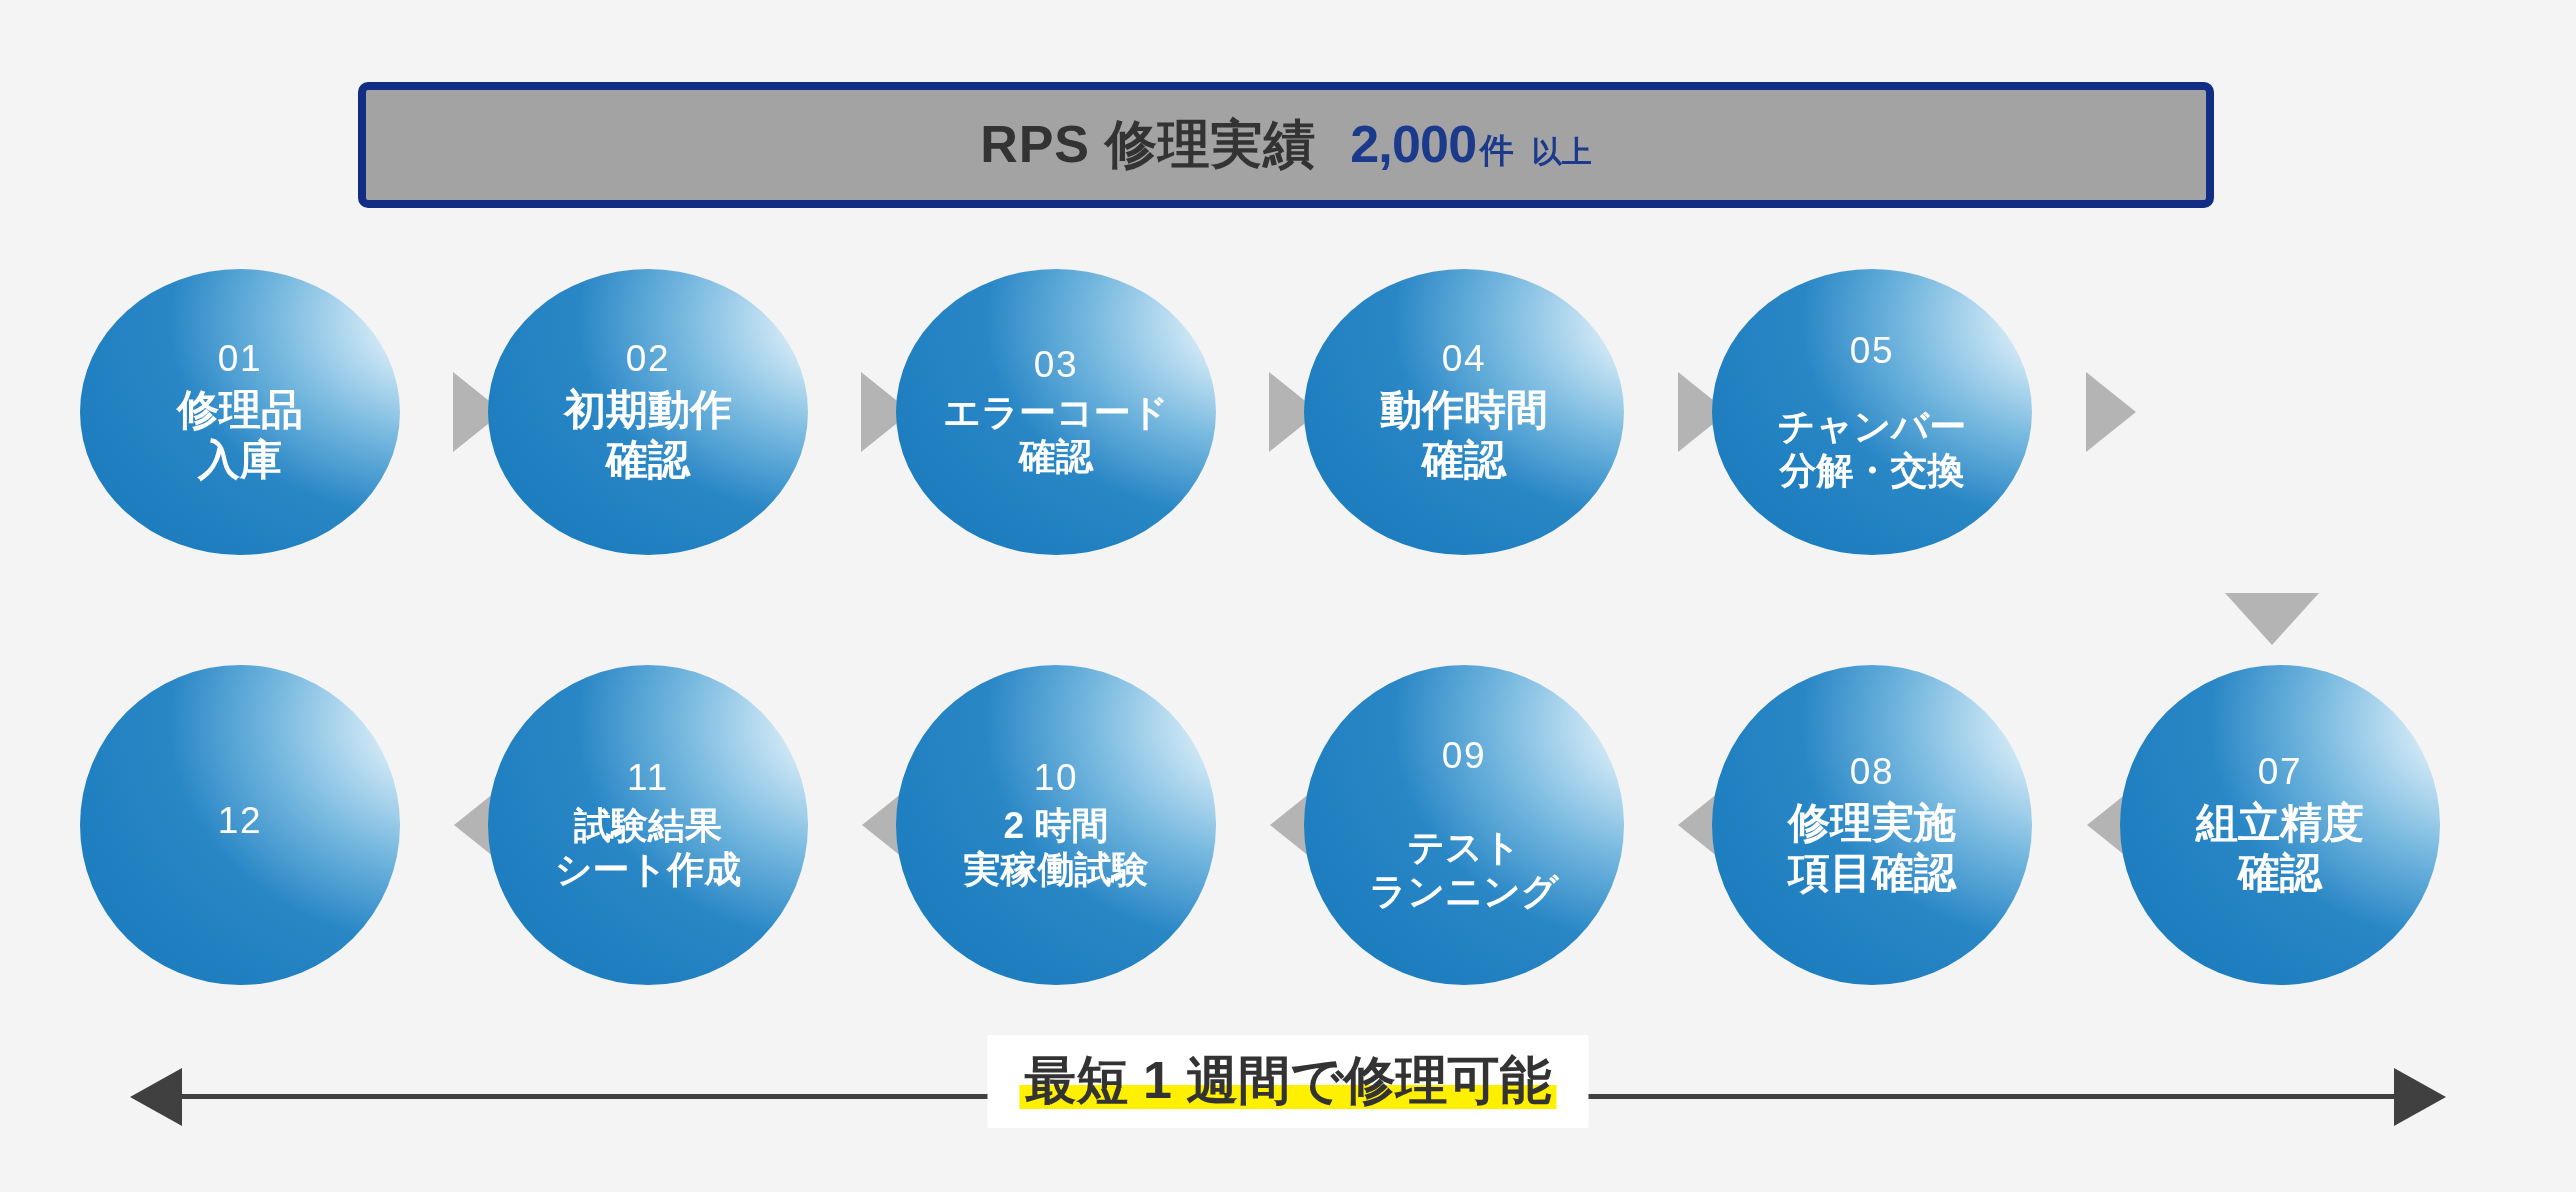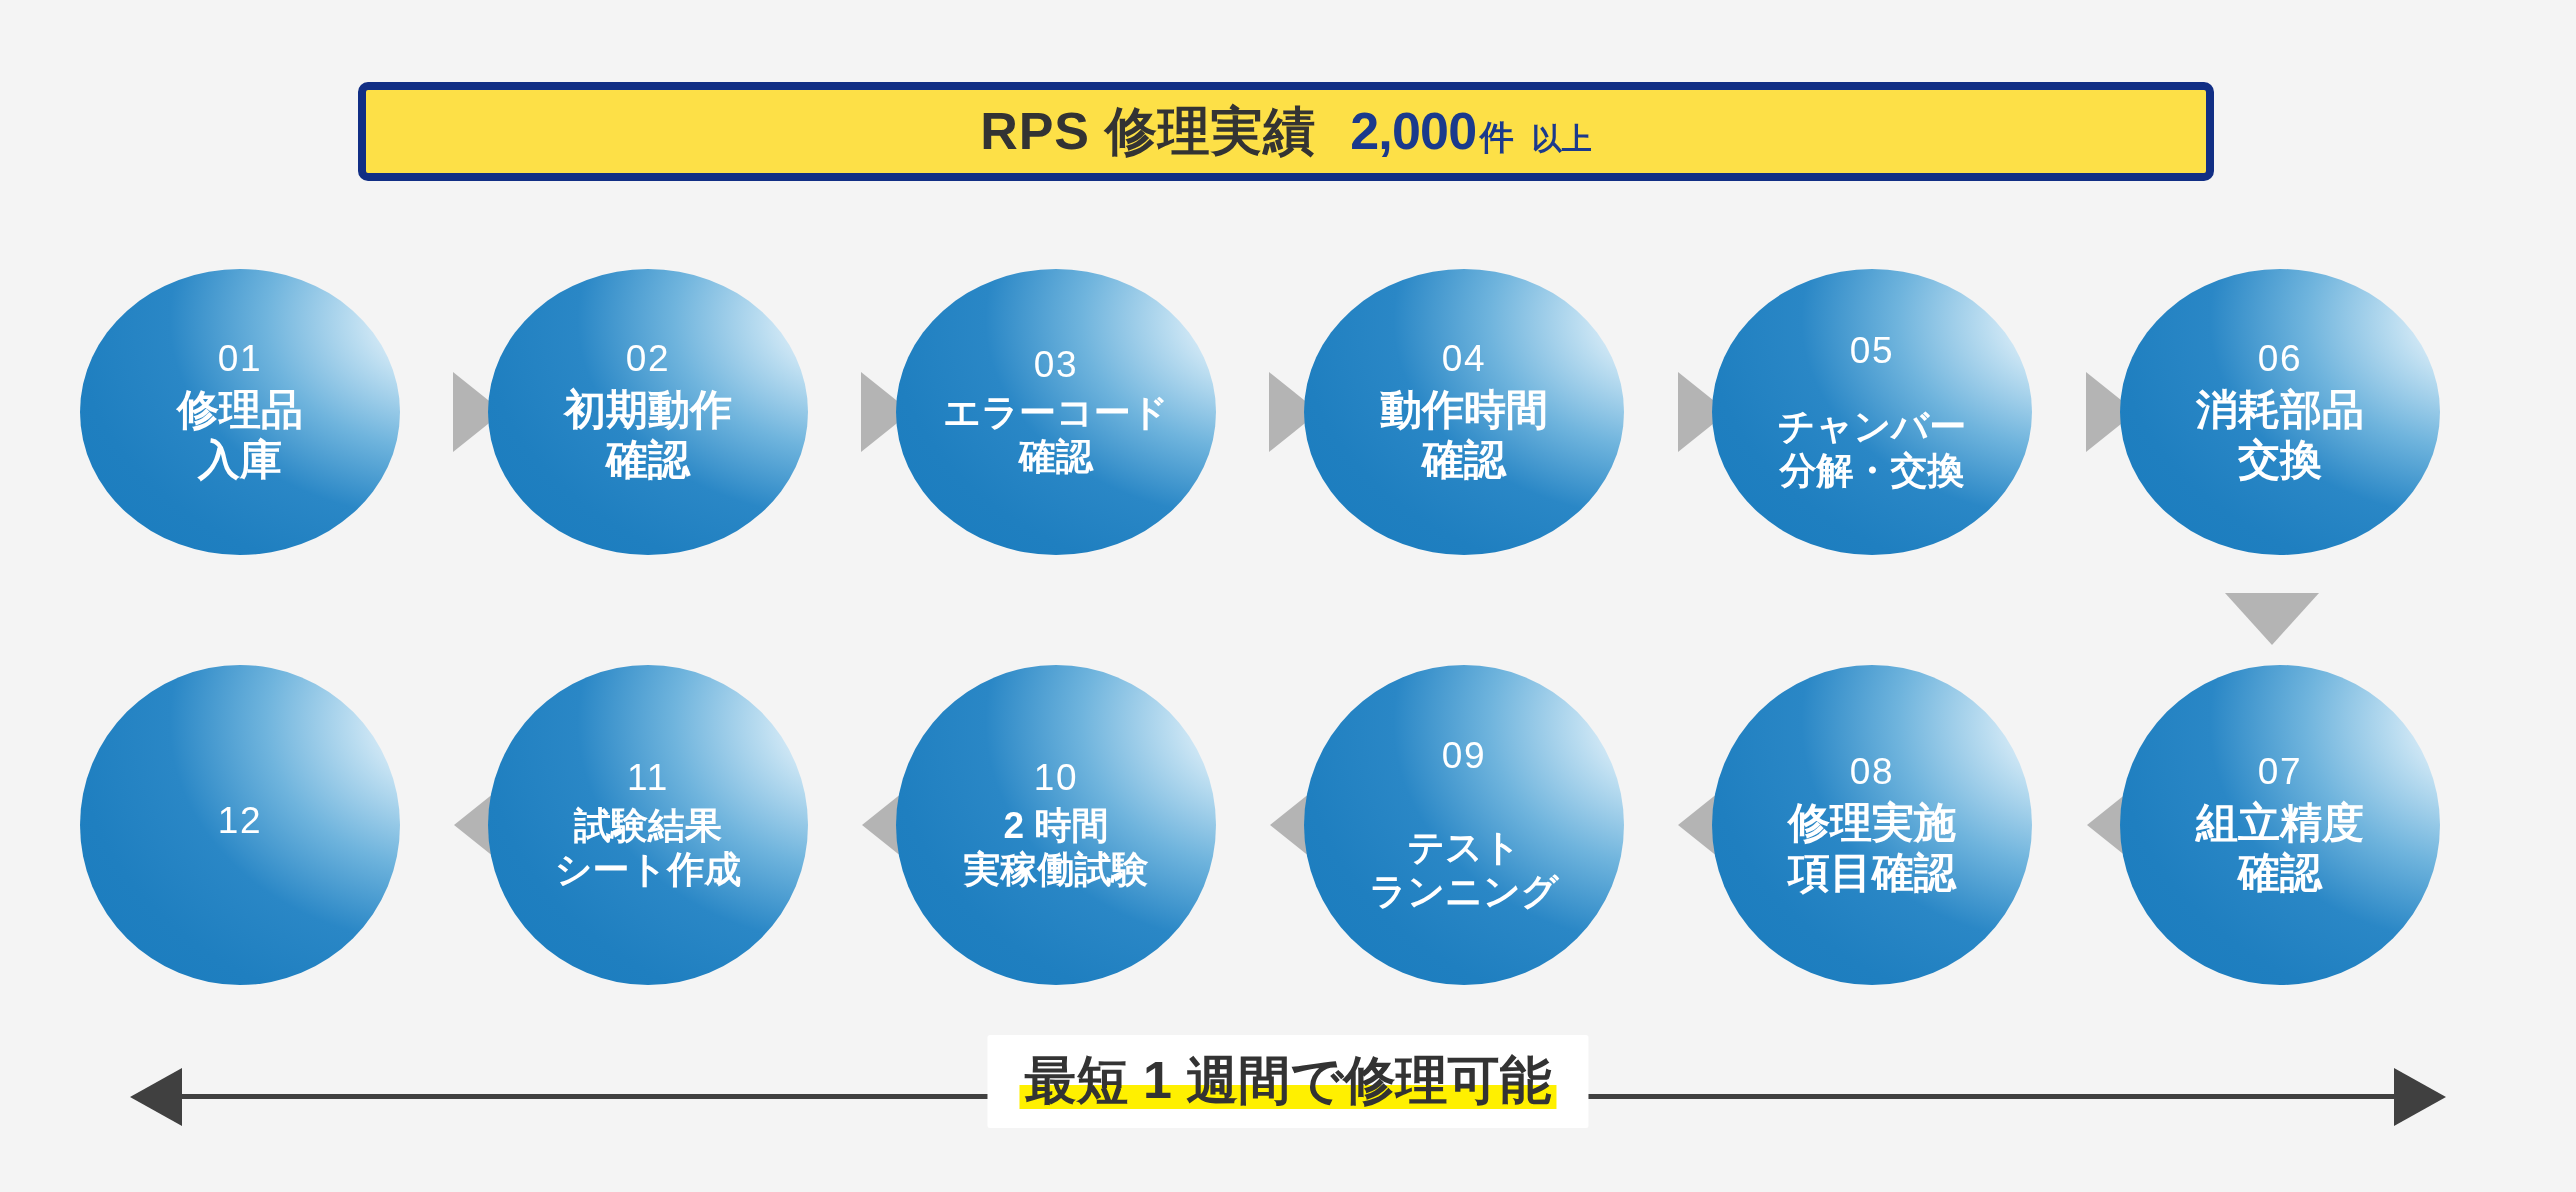--- a/index.html
+++ b/index.html
@@ -14,22 +14,22 @@
     overflow: hidden;
     position: relative;
   }
 
   
   #header-banner {
     position: absolute;
     left: 358px;
     top: 82px;
     width: 1856px;
-    height: 99px;
-    background: #fde047;
+    height: 126px;
+    background: #a3a3a3;
     border: 8.4px solid #112e84;
     border-radius: 10px;
     box-sizing: border-box;
     display: flex;
     align-items: center;
     justify-content: center;
   }
   #header-inner {
     display: flex;
     align-items: baseline;
@@ -257,27 +257,20 @@
 
   <div class="node" style="left:1704px;gap:28px;">
     <div class="node-num">05</div>
     <div class="node-label small">
       <span class="ln">チャンバー</span>
       <span class="ln">分解・交換</span>
     </div>
   </div>
   <div class="tri tri-right" style="left:2078px; top:103px;"></div>
 
-  <div class="node" style="left:2112px;">
-    <div class="node-num">06</div>
-    <div class="node-label">
-      <span class="ln">消耗部品</span>
-      <span class="ln">交換</span>
-    </div>
-  </div>
 </div>
 
 <div class="tri tri-down" style="position:absolute; left:2225px; top:593px;"></div>
 
 <div class="flow-row" id="flow-row-2">
   <div class="node" style="left:72px;">
     <div class="node-num">12</div>
   </div>
   <div class="tri tri-left" style="left:446px; top:120px;"></div>
 

